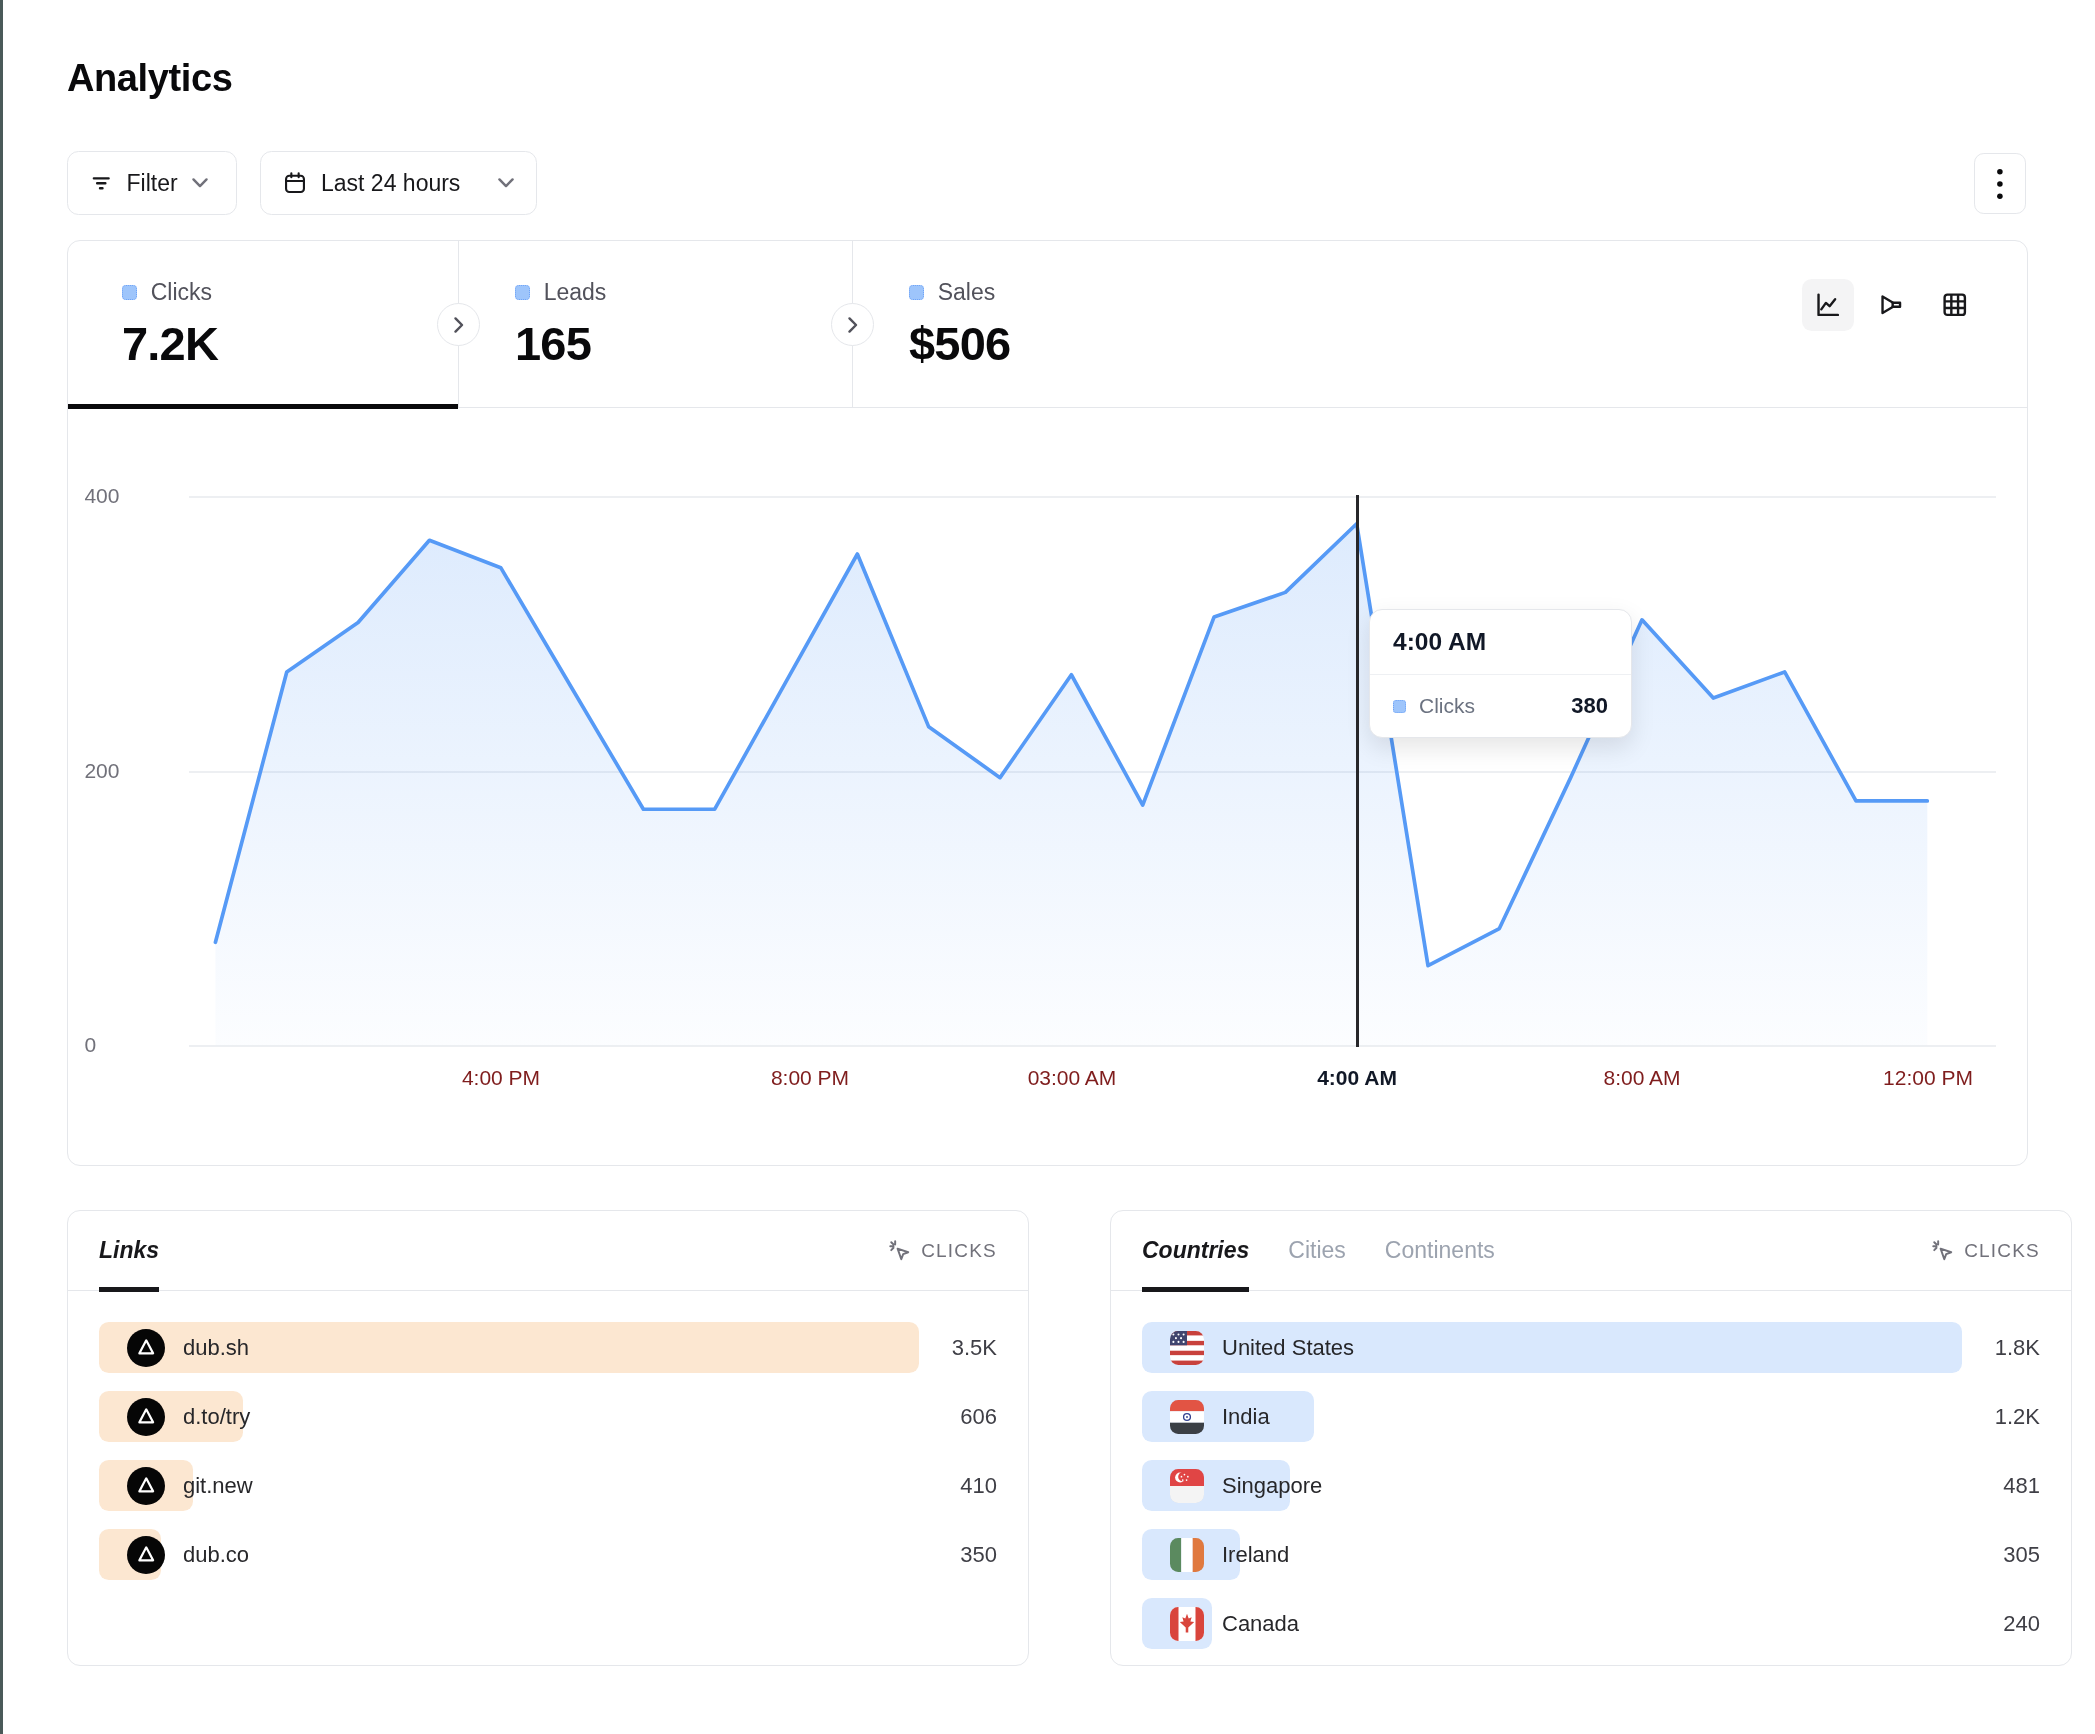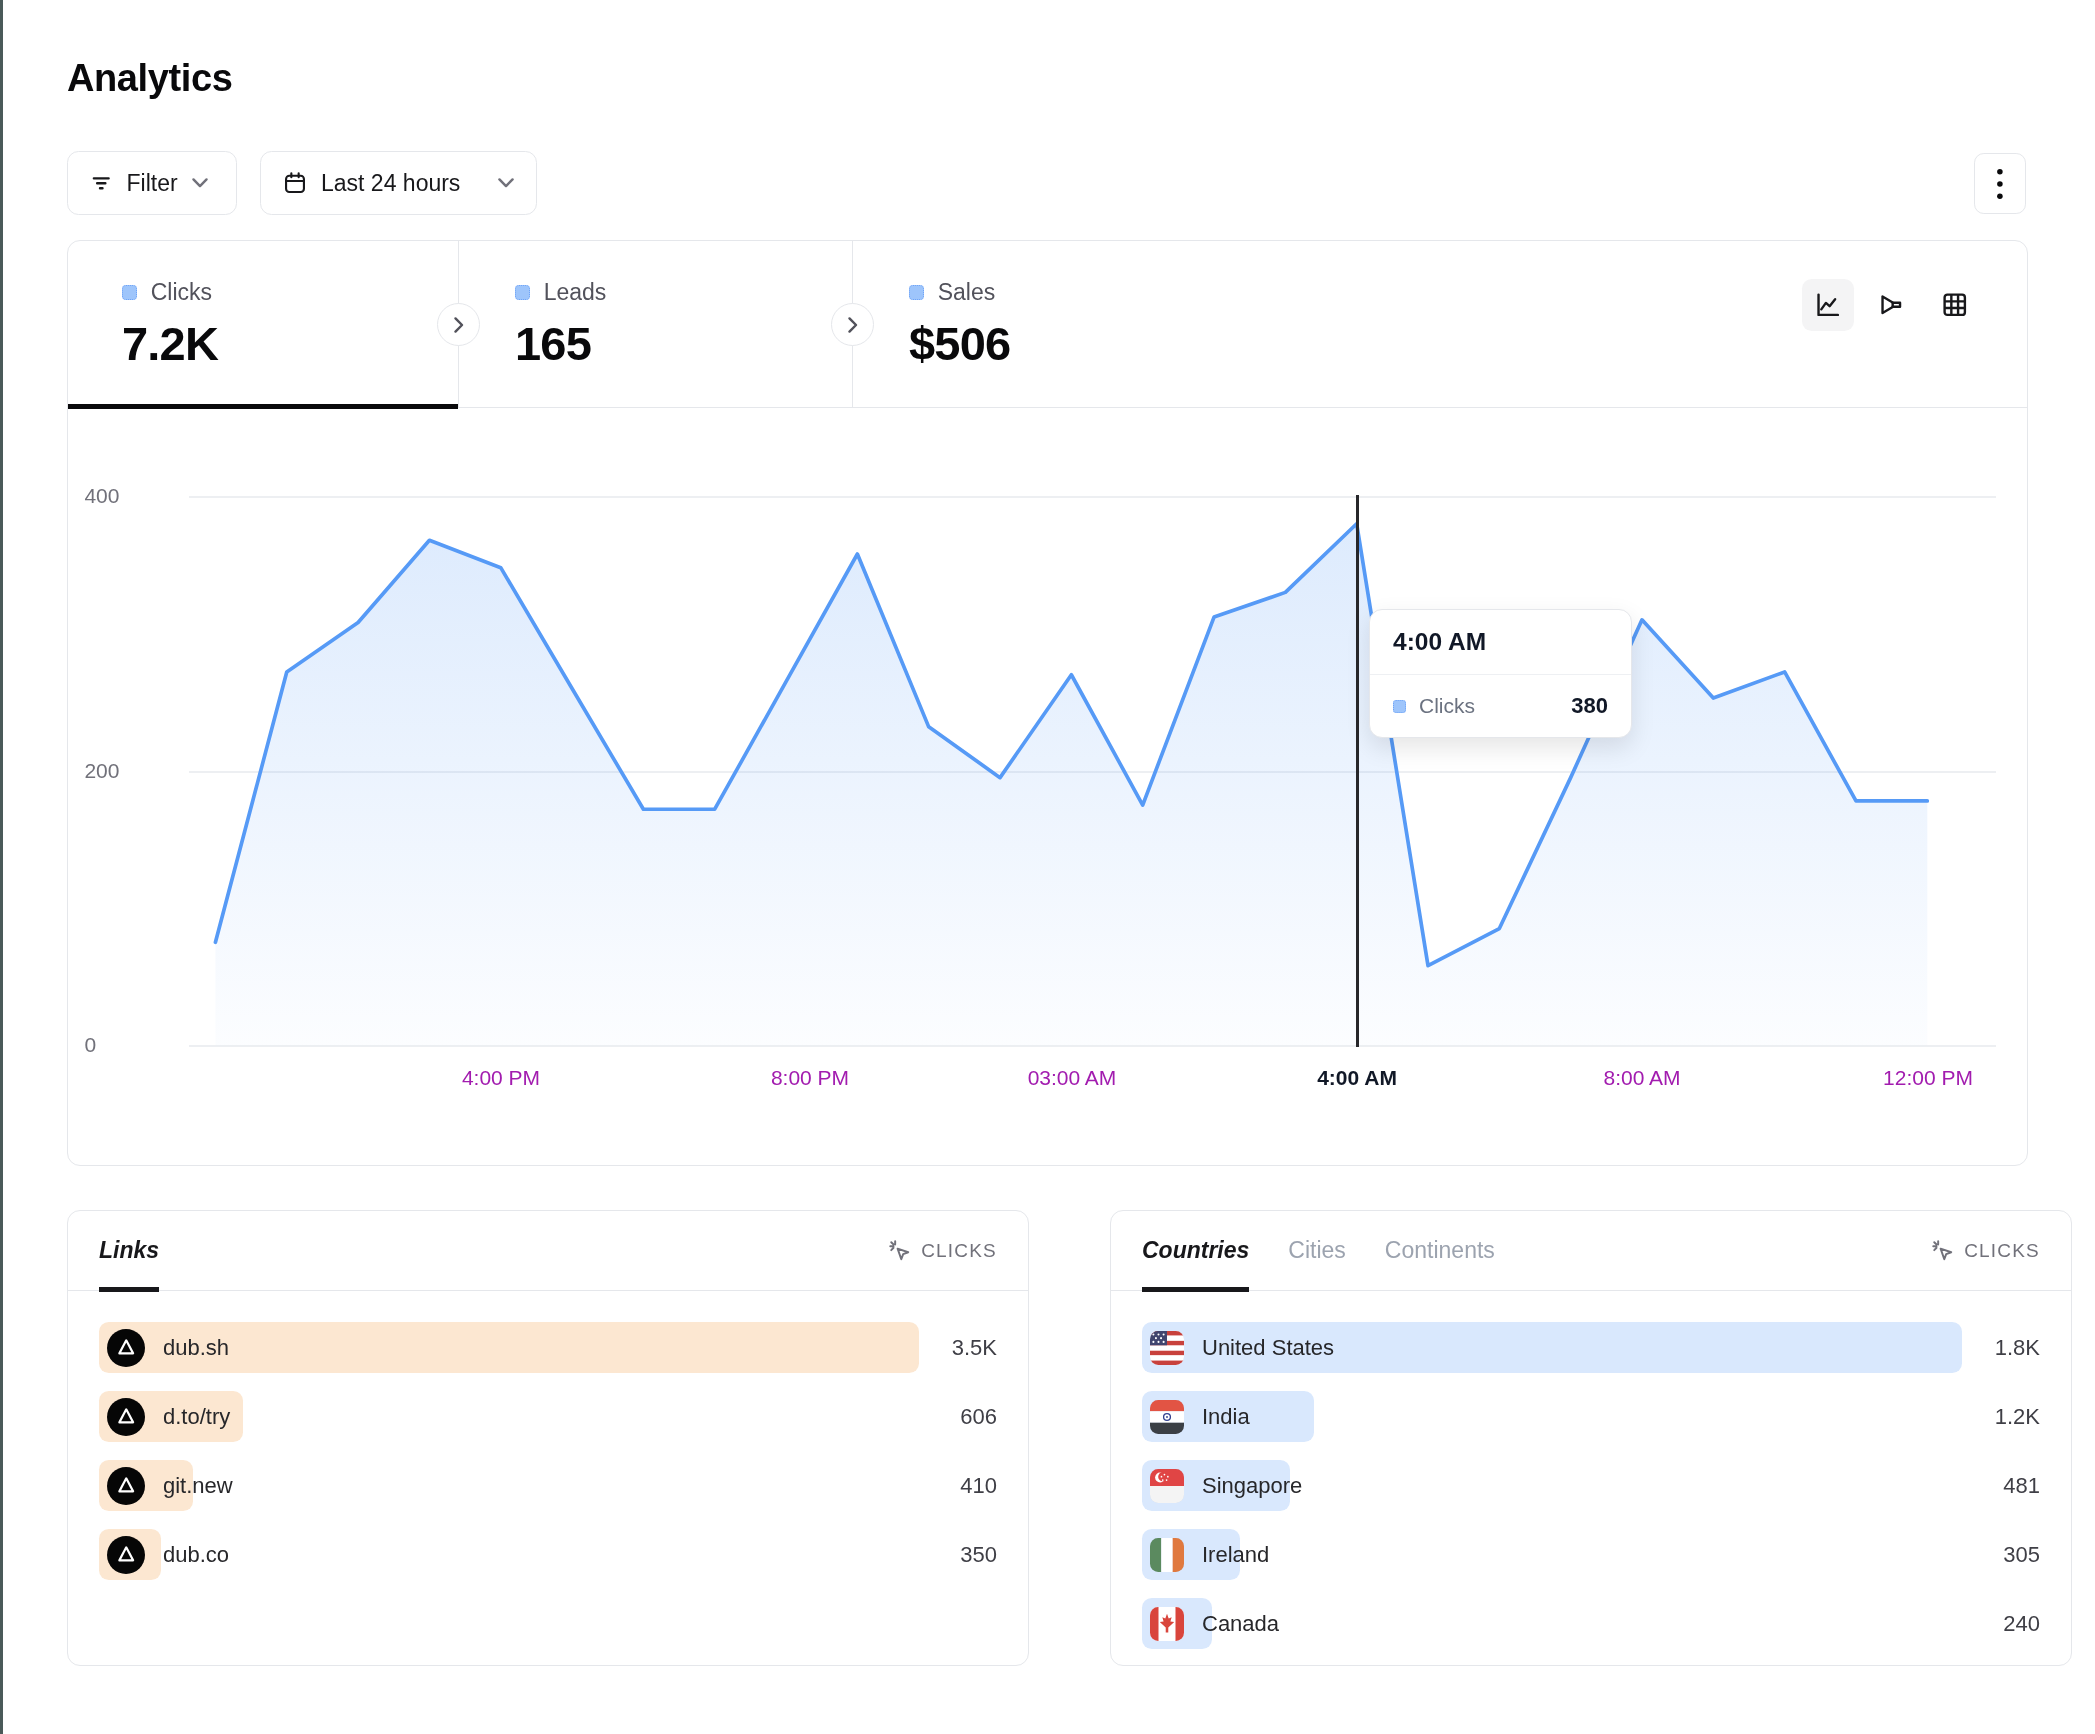--- a/index.html
+++ b/index.html
@@ -47,21 +47,21 @@
   #chev-1 { left:369px; } #chev-2 { left:763px; }
 
   .chart-toggles { position:absolute; top:38px; right:46px; display:flex; gap:11.5px; }
   .toggle { width:52px; height:52px; border-radius:9.8px; display:flex; align-items:center; justify-content:center; cursor:pointer; }
   .toggle.active { background:#f4f4f5; }
 
   
   .chart-section { position:absolute; left:0; top:167px; width:1957px; height:755px; }
   .gridline { position:absolute; left:121px; right:29.5px; height:1.6px; background:#edeff2; }
   .ylabel { position:absolute; left:16.4px; width:90px; text-align:left; font-size:21px; color:#71717a; transform:translateY(-50%); }
-  .xlabel { position:absolute; top:658px; transform:translateX(-50%); font-size:21px; color:#a21caf; white-space:nowrap; }
+  .xlabel { position:absolute; top:658px; transform:translateX(-50%); font-size:21px; color:#7f1d1d; white-space:nowrap; }
   .xlabel.hovered { color:#111827; font-weight:700; }
   #chart-svg { position:absolute; left:0; top:0; }
   .crosshair { position:absolute; top:87px; height:552px; width:2.5px; background:var(--crosshair,#27272a); z-index:4; }
 
   .chart-tooltip { position:absolute; left:1301px; top:201px; width:263px; background:#fff; z-index:5;
     border:1.6px solid #e5e7eb; border-radius:13px; box-shadow:0 9.8px 24.5px rgba(0,0,0,0.10); overflow:hidden; }
   .tooltip-head { padding:18px 23px; font-size:24.5px; font-weight:600; color:#111827; border-bottom:1.6px solid #eef0f3; }
   .tooltip-row { padding:18px 23px; display:flex; align-items:center; gap:13px; }
   .tooltip-row .legend-sq { width:13px; height:13px; border-radius:3.3px; }
   .t-label { font-size:21px; color:#6b7280; }
@@ -76,21 +76,21 @@
   .panel-tabs { display:flex; gap:39px; height:100%; }
   .ptab { position:relative; height:100%; display:flex; align-items:center; font-size:23px; color:#9ca3af; cursor:pointer; }
   .ptab.active { color:#18181b; font-weight:600;font-style:italic; }
   .ptab.active::after { content:""; position:absolute; left:0; right:0; bottom:-1.6px; height:4.9px; background:#18181b; }
   .metric { margin-left:auto; display:flex; align-items:center; gap:9.8px; font-size:19px;
     letter-spacing:1.2px; color:#71717a; font-weight:500; cursor:pointer; }
 
   .rows { position:absolute; left:31px; right:31px; top:111px; }
   .row { position:relative; height:51px; margin-bottom:18px; display:flex; align-items:center; cursor:pointer; }
   .bar { position:absolute; left:0; top:0; bottom:0; border-radius:9.8px; }
-  .row-content { position:relative; display:flex; align-items:center; gap:18px; padding-left:8px; z-index:1; }
+  .row-content { position:relative; display:flex; align-items:center; gap:18px; padding-left:28px; z-index:1; }
   .row-label { font-size:22px; color:#27272a; }
   .row-value { margin-left:auto; font-size:22px; color:#3f3f46; z-index:1; }
 
   .dub-ico { width:38px; height:38px; border-radius:50%; background:#060606; display:flex; align-items:center; justify-content:center; }
   .flag { width:34px; height:34px; border-radius:8.2px; overflow:hidden; display:flex;
     box-shadow:inset 0 0 0 0.8px rgba(0,0,0,.08); }
   svg { display:block; }
 </style>
 </head>
 <body>

